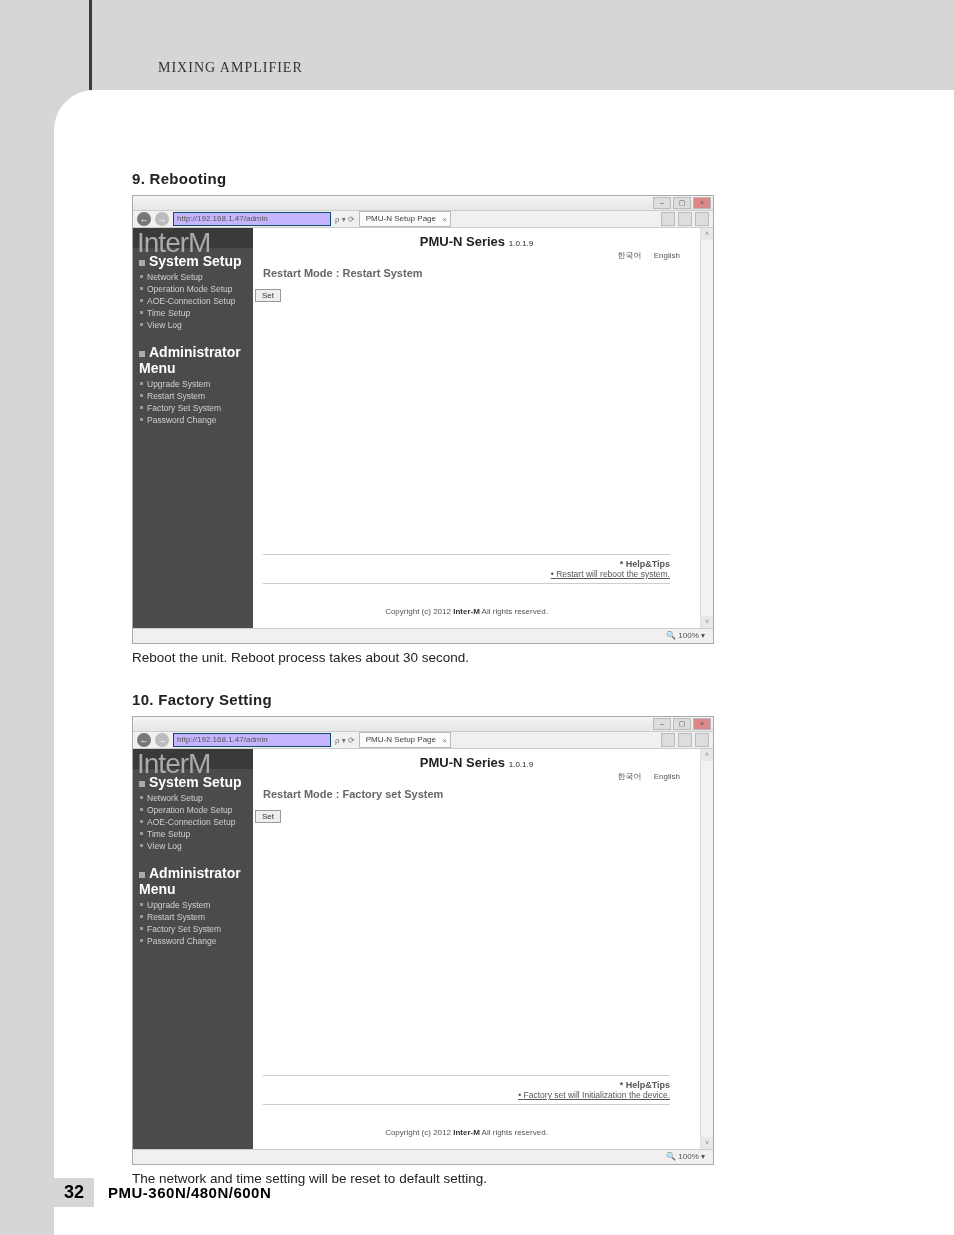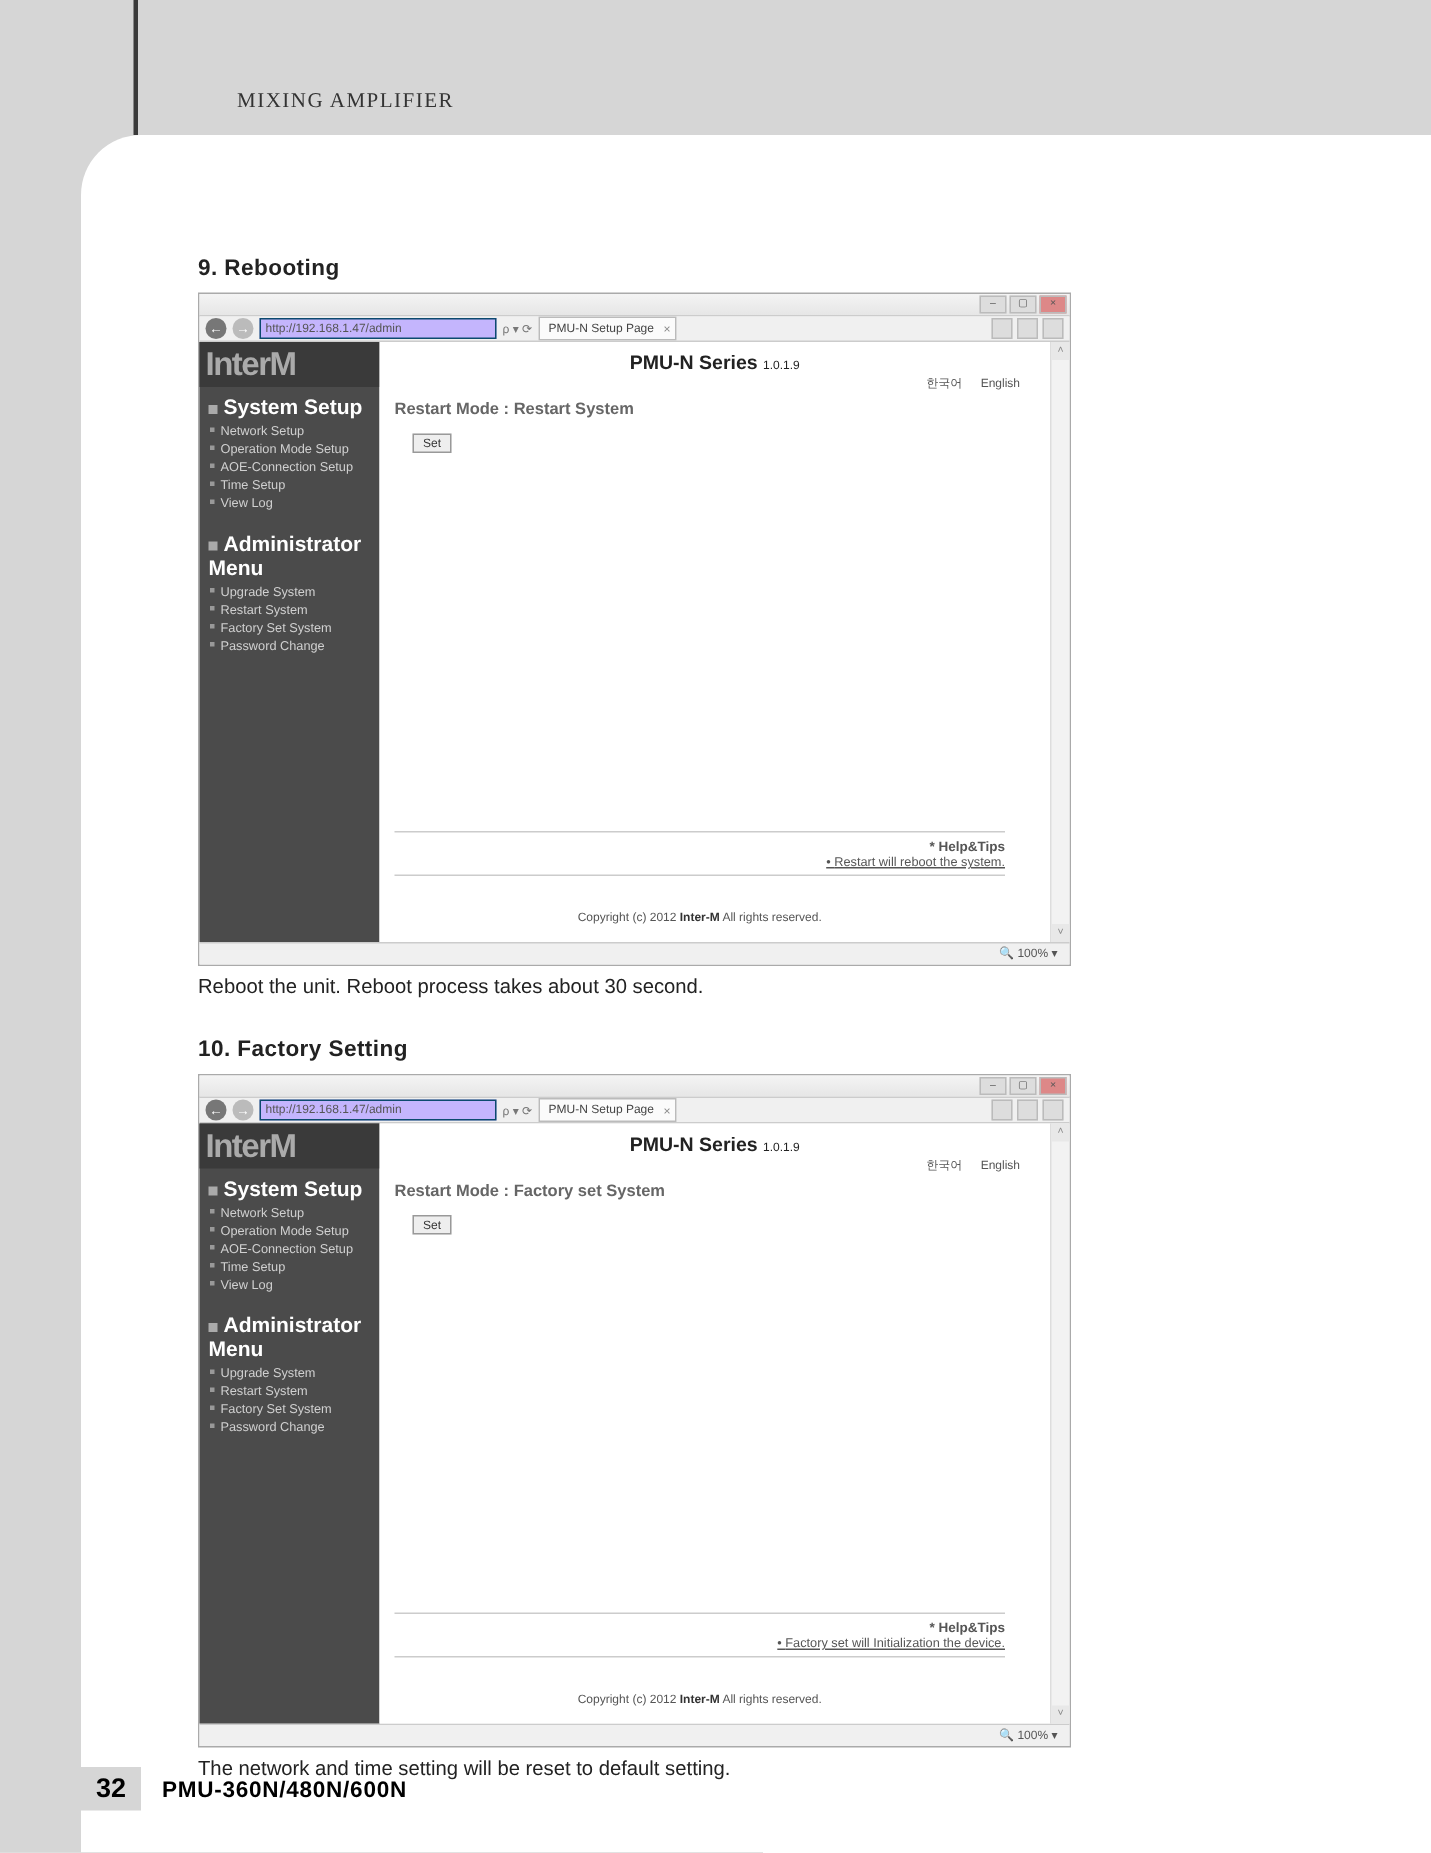--- a/index.html
+++ b/index.html
@@ -21,32 +21,32 @@
   .tab{height:14px;border:1px solid #bbb;background:#fbfbfb;font-size:8px;line-height:14px;padding:0 14px 0 6px;position:relative;color:#444;}
   .tab .x{position:absolute;right:3px;top:1px;font-size:8px;color:#888;}
   .ie-icons{margin-left:auto;display:flex;gap:3px;}
   .ie-icons span{width:12px;height:12px;background:#ddd;border:1px solid #bbb;}
   .page-body{display:flex;height:400px;position:relative;}
   .scrollbar{width:12px;background:#f2f2f2;border-left:1px solid #ddd;position:relative;}
   .scrollbar .arrow{position:absolute;left:0;right:0;height:12px;background:#e8e8e8;font-size:7px;text-align:center;line-height:12px;color:#888;}
   .scrollbar .arrow.up{top:0;}
   .scrollbar .arrow.dn{bottom:0;}
   .side{width:120px;background:#4b4b4b;color:#c9c9c9;}
-  .logo{height:30px;background:#3a3a3a;color:#aaa;font-weight:bold;font-size:22px;line-height:30px;padding-left:4px;font-family:Arial;letter-spacing:-1px;}
+  .logo{height:20px;background:#3a3a3a;color:#aaa;font-weight:normal;font-size:28px;line-height:30px;padding-left:4px;font-family:Arial;letter-spacing:-1px;}
   .menu-h{color:#fff;font-weight:bold;font-size:14px;padding:5px 6px 2px 6px;}
   .menu-h::before{content:"";display:inline-block;width:6px;height:6px;background:#aaa;margin-right:4px;}
   .menu-i{font-size:8.5px;padding:1px 0 1px 14px;color:#d0d0d0;position:relative;}
   .menu-i::before{content:"";position:absolute;left:7px;top:4px;width:3px;height:3px;background:#999;}
   .main{flex:1;background:#fff;position:relative;}
   .page-title{text-align:center;font-weight:bold;font-size:13px;padding:6px 0 1px 0;color:#222;}
   .page-title .ver{font-weight:normal;font-size:8px;}
   .lang{text-align:right;font-size:8px;color:#555;padding:0 20px 6px 0;}
   .lang span{margin-left:10px;}
   .mode{font-weight:bold;color:#666;font-size:11px;padding:0 0 10px 10px;}
-  .setbtn{margin-left:22px;border:1px solid #999;background:#eee;font-size:8px;padding:1px 6px;display:inline-block;}
+  .setbtn{margin-left:2px;border:1px solid #999;background:#eee;font-size:8px;padding:1px 6px;display:inline-block;}
   .help{position:absolute;left:10px;right:30px;bottom:40px;text-align:right;}
   .help hr{border:none;border-top:1px solid #ccc;margin:4px 0;}
   .help-t{font-size:9px;font-weight:bold;color:#555;}
   .help-i{font-size:8.5px;color:#555;padding-left:14px;text-decoration:underline;}
   .help-i::before{content:"• ";}
   .copy{position:absolute;left:0;right:20px;bottom:12px;text-align:center;font-size:8px;color:#555;}
   .copy b{color:#333;}
   .statusbar{height:14px;background:#f0f0f0;border-top:1px solid #ccc;font-size:8px;line-height:14px;text-align:right;padding-right:8px;color:#555;}
   .caption{font-size:13.5px;color:#222;margin:2px 0 26px 0;font-family:"Arial Narrow",Arial,sans-serif;}
   .footer{position:absolute;left:0;bottom:28px;display:flex;align-items:baseline;gap:14px;}

